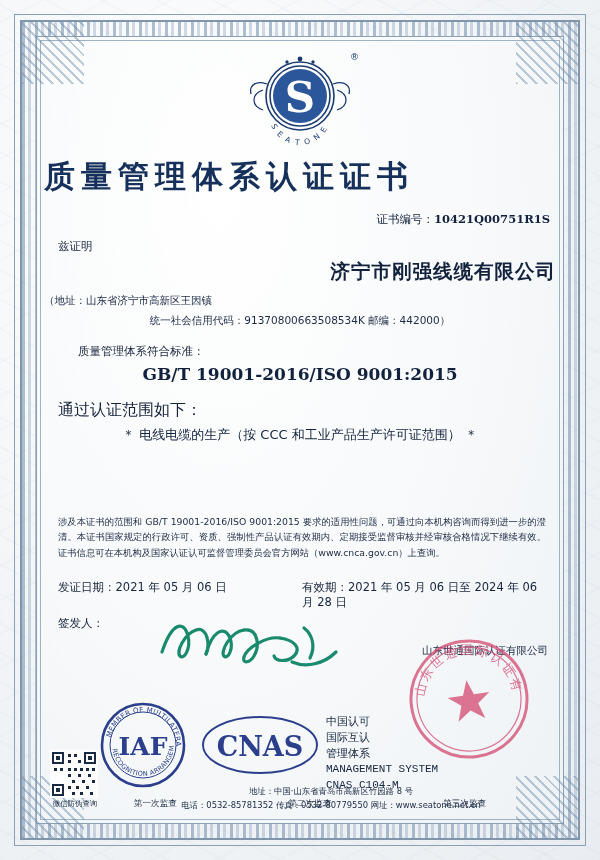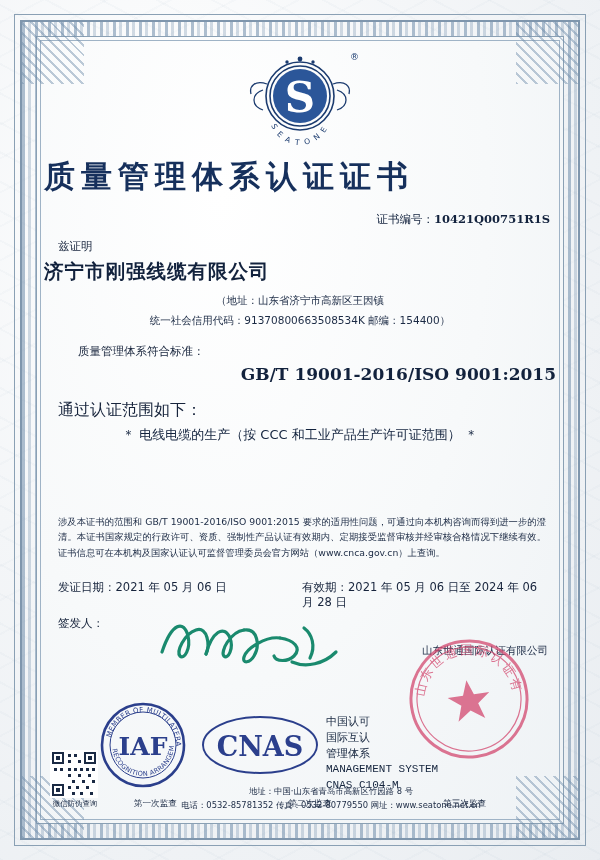--- a/index.html
+++ b/index.html
@@ -108,44 +108,44 @@
     font-family: "DejaVu Serif", "Liberation Serif", serif;
   }
   .cert-no .lbl { font-weight: normal; }
 
   .hereby {
     position: absolute; left: 14px; top: 195px;
     font-size: 11.5px; color: #17243c;
   }
   .company {
     position: absolute; left: 0; right: 0; top: 214px;
-    text-align: left;
+    text-align: right;
     font-family: "DejaVu Serif", "Liberation Serif", serif;
     font-weight: bold;
     font-size: 19.5px;
     letter-spacing: 1px;
     color: #12223d;
   }
   .addr {
     position: absolute; left: 0; right: 0; top: 250px;
-    text-align: center;
+    text-align: left;
     font-size: 10.5px; color: #1b2a44;
   }
   .code {
     position: absolute; left: 0; right: 0; top: 270px;
     text-align: center;
     font-size: 10.5px; color: #1b2a44;
   }
   .std-label {
     position: absolute; left: 14px; top: 300px;
     font-size: 11.5px; color: #17243c; margin-left: 20px;
   }
   .std-value {
     position: absolute; left: 0; right: 0; top: 320px;
-    text-align: right;
+    text-align: center;
     font-family: "DejaVu Serif", "Liberation Serif", serif;
     font-weight: bold;
     font-size: 17px;
     color: #12223d;
   }
   .scope-label {
     position: absolute; left: 14px; top: 356px;
     font-size: 16px; color: #17243c;
   }
   .scope-value {
@@ -291,21 +291,21 @@
 
     <div class="title">质量管理体系认证证书</div>
 
     <div class="cert-no">
       <span class="lbl">证书编号：</span><span>10421Q00751R1S</span>
     </div>
 
     <div class="hereby">兹证明</div>
     <div class="company">济宁市刚强线缆有限公司</div>
     <div class="addr">（地址：山东省济宁市高新区王因镇</div>
-    <div class="code">统一社会信用代码：91370800663508534K 邮编：154400）</div>
+    <div class="code">统一社会信用代码：91370800663508534K 邮编：442000）</div>
 
     <div class="std-label">质量管理体系符合标准：</div>
     <div class="std-value">GB/T 19001-2016/ISO 9001:2015</div>
 
     <div class="scope-label">通过认证范围如下：</div>
     <div class="scope-value">＊ 电线电缆的生产（按 CCC 和工业产品生产许可证范围） ＊</div>
 
     <div class="note">涉及本证书的范围和 GB/T 19001-2016/ISO 9001:2015 要求的适用性问题，可通过向本机构咨询而得到进一步的澄清。本证书国家规定的行政许可、资质、强制性产品认证有效期内、定期接受监督审核并经审核合格情况下继续有效。证书信息可在本机构及国家认证认可监督管理委员会官方网站（www.cnca.gov.cn）上查询。</div>
 
     <div class="dates">

